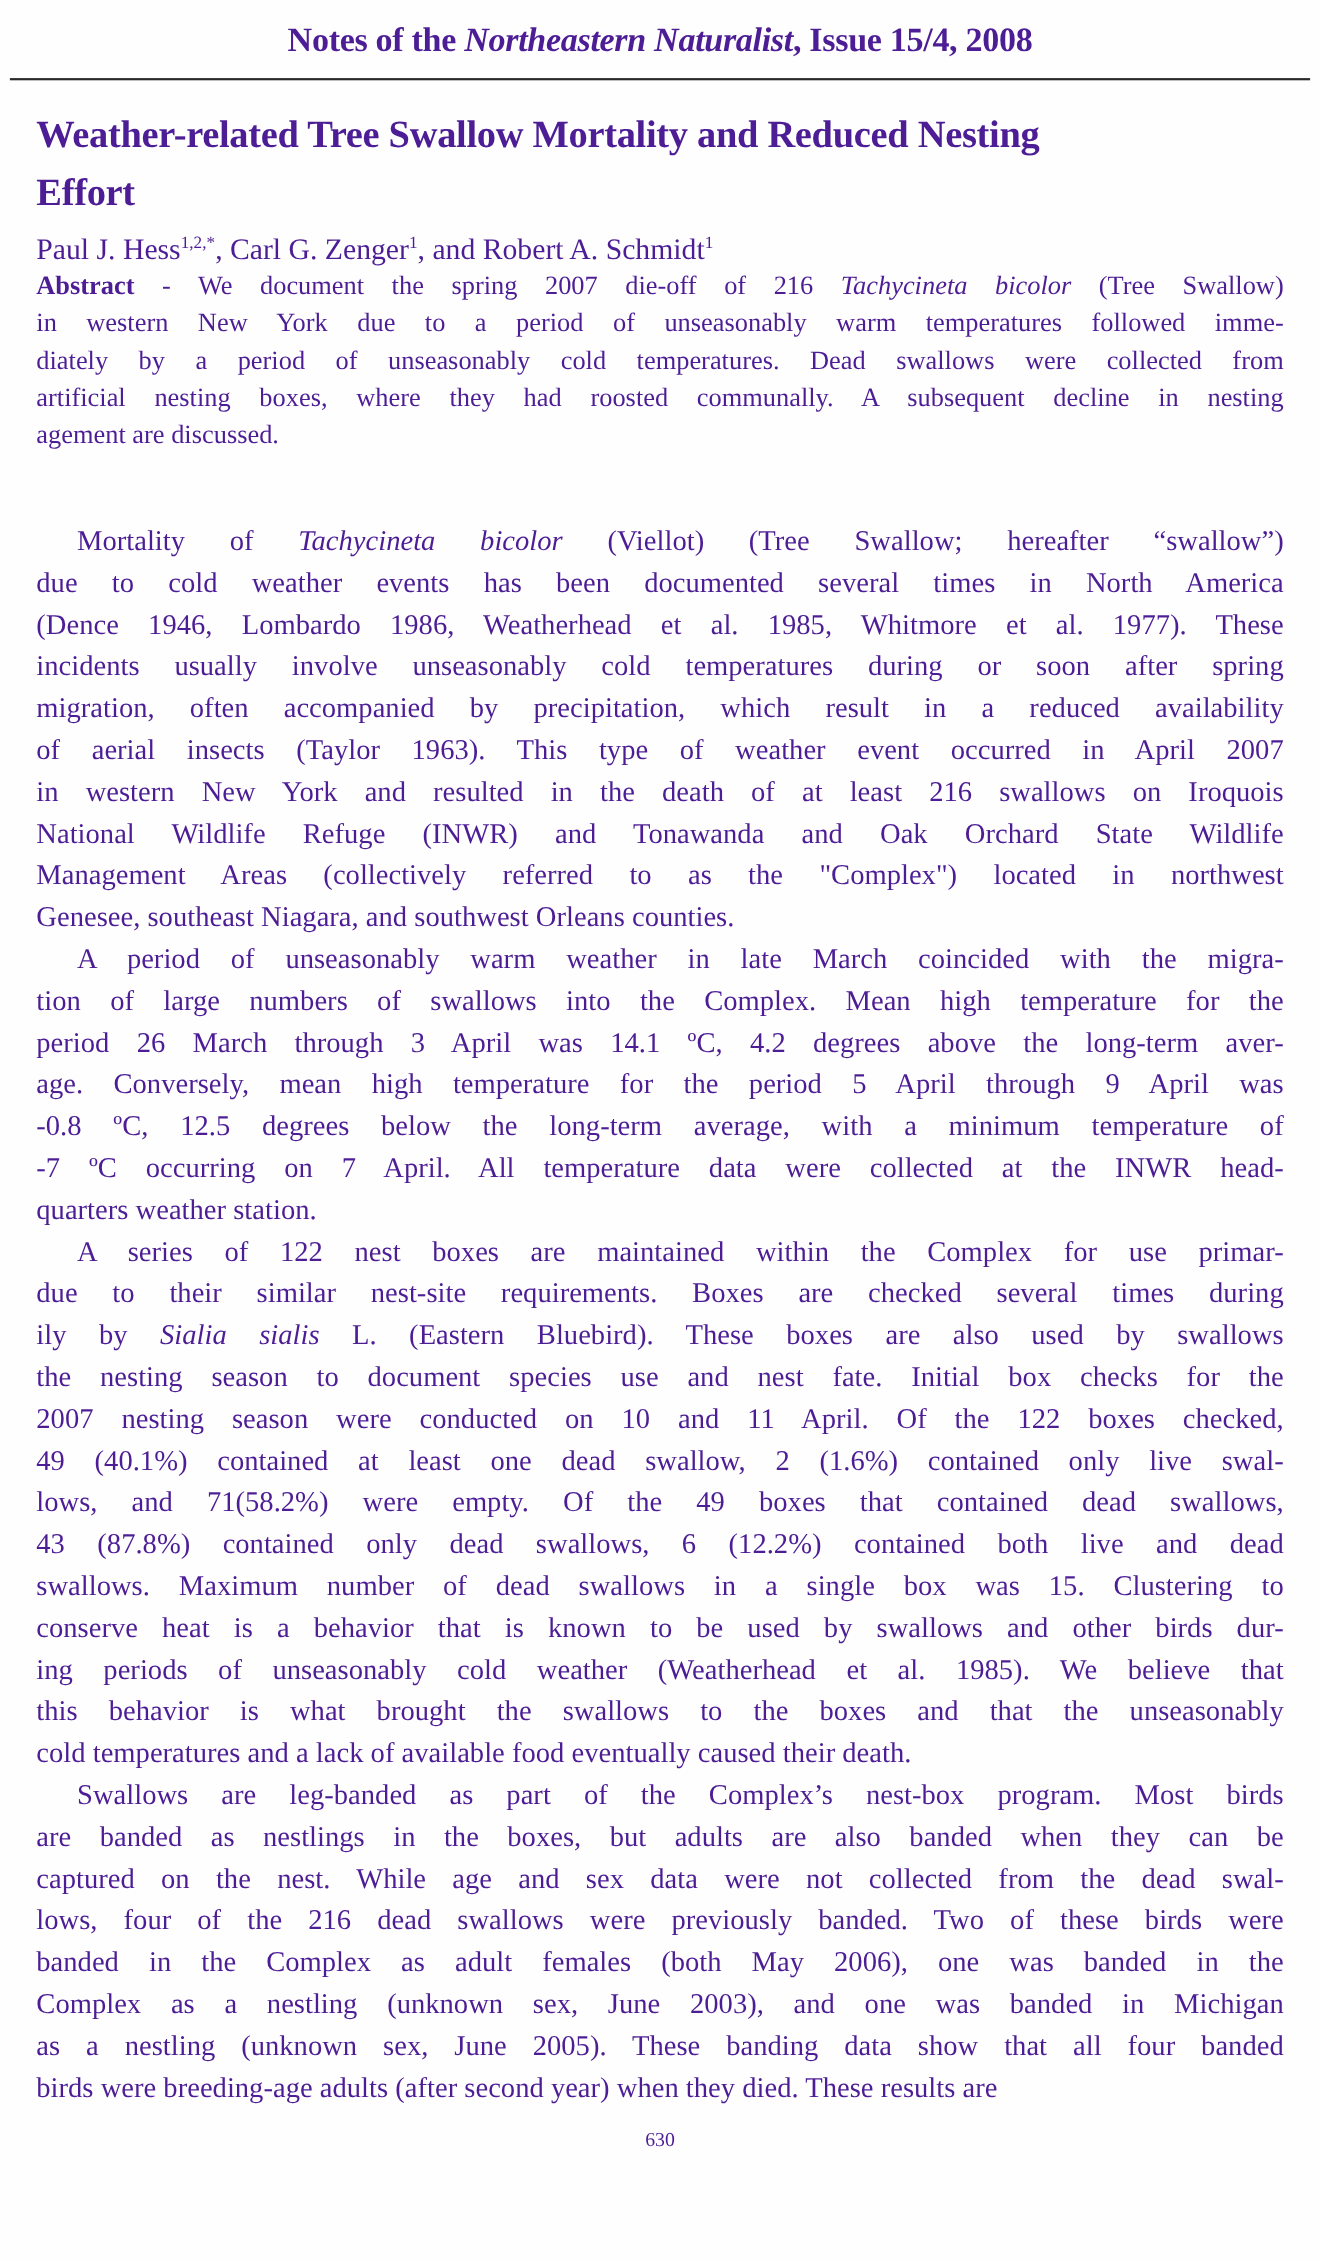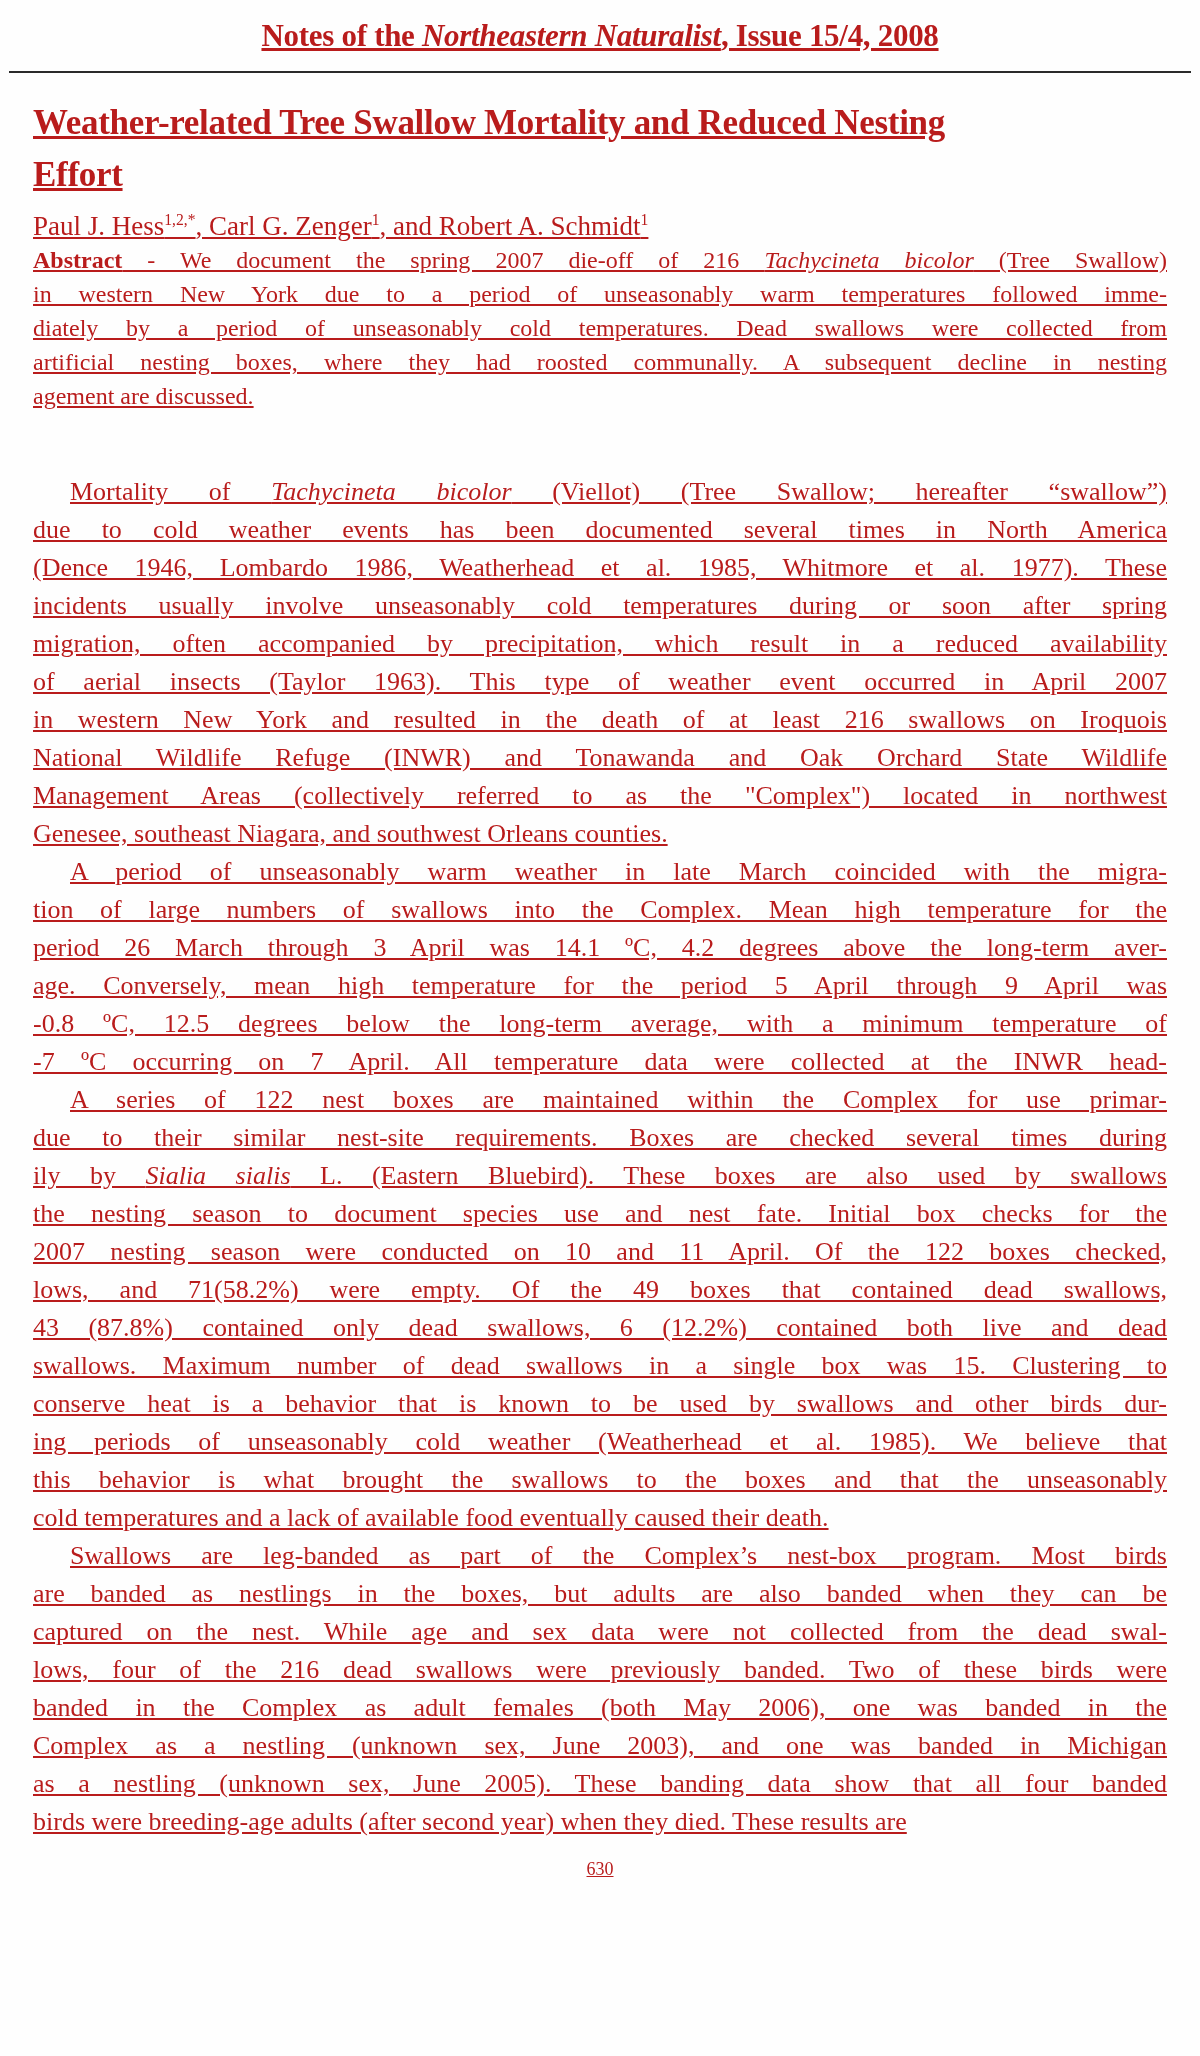--- a/index.html
+++ b/index.html
@@ -1,25 +1,24 @@
 <!DOCTYPE html>
 <html><head>
 <meta charset="utf-8">
 <style>
   html, body { margin: 0; padding: 0; background: #ffffff; }
   .page {
     position: relative;
     width: 1200px;
     height: 2056px;
     background: #fefefe;
-    color: #b91c1c;
+    color: #4c1d95;
     font-family: "Liberation Serif", "DejaVu Serif", serif;
     overflow: hidden;
     box-sizing: border-box;
-    text-decoration: underline;
   }
   .content { padding: 10px 33px 0 33px; }
 
   .journal-header {
     text-align: center;
     font-size: 31px;
     font-weight: bold;
     line-height: 40px;
     padding-top: 6px;
     letter-spacing: -0.3px;
@@ -105,28 +104,30 @@
         <div class="tline last"><span>Genesee, southeast Niagara, and southwest Orleans counties.</span></div>
       </div>
 
     <div class="body-para">
         <div class="tline first"><span>A period of unseasonably warm weather in late March coincided with the migra-</span></div>
         <div class="tline"><span>tion of large numbers of swallows into the Complex. Mean high temperature for the</span></div>
         <div class="tline"><span>period 26 March through 3 April was 14.1 ºC, 4.2 degrees above the long-term aver-</span></div>
         <div class="tline"><span>age. Conversely, mean high temperature for the period 5 April through 9 April was</span></div>
         <div class="tline"><span>-0.8 ºC, 12.5 degrees below the long-term average, with a minimum temperature of</span></div>
         <div class="tline"><span>-7 ºC occurring on 7 April. All temperature data were collected at the INWR head-</span></div>
+        <div class="tline last"><span>quarters weather station.</span></div>
       </div>
 
     <div class="body-para">
         <div class="tline first"><span>A series of 122 nest boxes are maintained within the Complex for use primar-</span></div>
         <div class="tline"><span>due to their similar nest-site requirements. Boxes are checked several times during</span></div>
         <div class="tline"><span>ily by </span><span class="it">Sialia sialis</span><span> L. (Eastern Bluebird). These boxes are also used by swallows</span></div>
         <div class="tline"><span>the nesting season to document species use and nest fate. Initial box checks for the</span></div>
         <div class="tline"><span>2007 nesting season were conducted on 10 and 11 April. Of the 122 boxes checked,</span></div>
+        <div class="tline"><span>49 (40.1%) contained at least one dead swallow, 2 (1.6%) contained only live swal-</span></div>
         <div class="tline"><span>lows, and 71(58.2%) were empty. Of the 49 boxes that contained dead swallows,</span></div>
         <div class="tline"><span>43 (87.8%) contained only dead swallows, 6 (12.2%) contained both live and dead</span></div>
         <div class="tline"><span>swallows. Maximum number of dead swallows in a single box was 15. Clustering to</span></div>
         <div class="tline"><span>conserve heat is a behavior that is known to be used by swallows and other birds dur-</span></div>
         <div class="tline"><span>ing periods of unseasonably cold weather (Weatherhead et al. 1985). We believe that</span></div>
         <div class="tline"><span>this behavior is what brought the swallows to the boxes and that the unseasonably</span></div>
         <div class="tline last"><span>cold temperatures and a lack of available food eventually caused their death.</span></div>
       </div>
 
     <div class="body-para">

